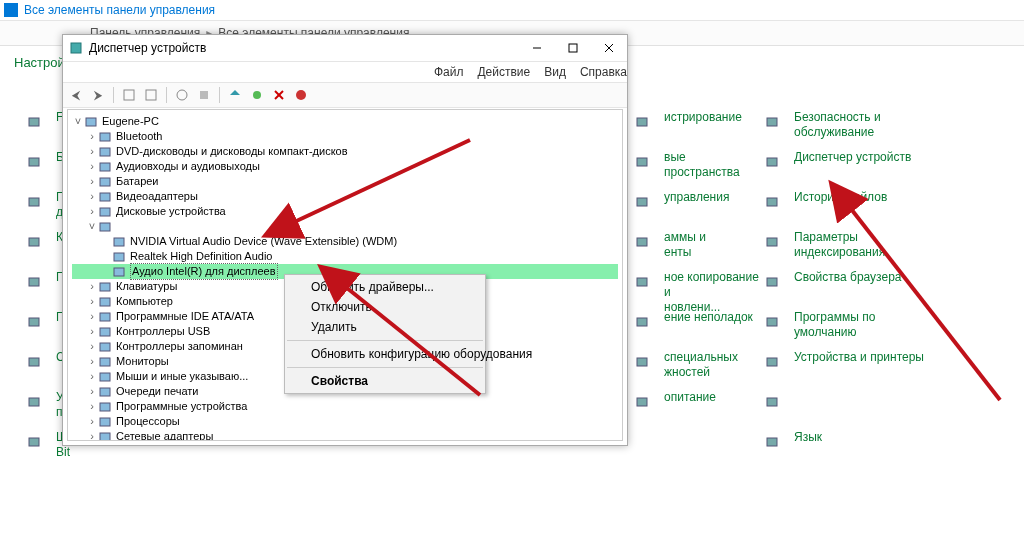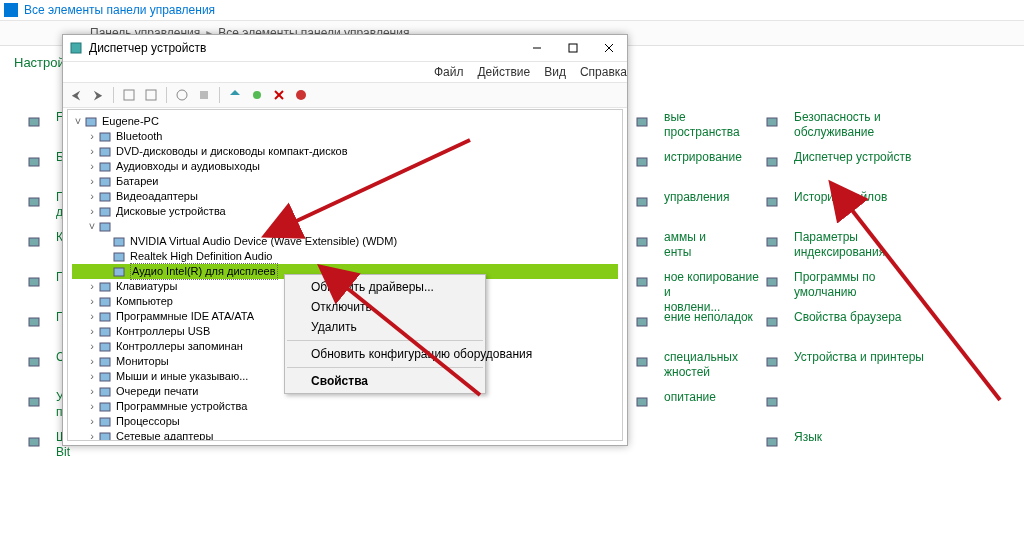--- a/index.html
+++ b/index.html
@@ -38,21 +38,21 @@
   
   .dm-body{position:absolute;left:4px;right:4px;top:74px;bottom:4px;border:1px solid #ccc;overflow:hidden;background:#fff;}
   
   .tree{padding:4px 4px;font-size:11px;line-height:15px;}
   .tree-row{display:flex;align-items:center;height:15px;white-space:nowrap;cursor:pointer;}
   .tree-row .tw{width:12px;text-align:center;color:#666;flex:none;}
   .tree-row .dev-ico{width:14px;height:14px;margin-right:4px;flex:none;display:inline-flex;align-items:center;justify-content:center;}
   .indent-0{padding-left:0px;}
   .indent-1{padding-left:14px;}
   .indent-2{padding-left:28px;}
-  .tree-row.selected{background:#84cc16;}
+  .tree-row.selected{background:#86efac;}
   .tree-row.selected .label{border:1px dotted #666;padding:0 1px;}
   
   
   .ctxmenu{position:absolute;background:#f2f2f2;border:1px solid #bcbcbc;box-shadow:2px 2px 4px rgba(0,0,0,.25);font-size:12px;padding:2px 0;}
   .ctxmenu .mi{padding:3px 22px 3px 26px;cursor:default;white-space:nowrap;}
   .ctxmenu .divider{height:1px;background:#ccc;margin:3px 2px;}
   
   
   .arrow{position:absolute;pointer-events:none;}
   
@@ -149,29 +149,29 @@
         <span class="cp-label">Ш<br>Bit</span>
       </div>
     </div>
   <div class="cp-col" id="cp-col-mid" style="left:620px;width:130px;">
       <div class="cp-item">
         <span class="cp-ico">
           <svg width="14" height="14">
             <rect x="2" y="3" width="10" height="8" fill="#7aa" stroke="#557"></rect>
           </svg>
         </span>
+        <span class="cp-label">истрирование</span>
+      </div>
+      <div class="cp-item">
+        <span class="cp-ico">
+          <svg width="14" height="14">
+            <rect x="2" y="3" width="10" height="8" fill="#7aa" stroke="#557"></rect>
+          </svg>
+        </span>
         <span class="cp-label">вые пространства</span>
-      </div>
-      <div class="cp-item">
-        <span class="cp-ico">
-          <svg width="14" height="14">
-            <rect x="2" y="3" width="10" height="8" fill="#7aa" stroke="#557"></rect>
-          </svg>
-        </span>
-        <span class="cp-label">истрирование</span>
       </div>
       <div class="cp-item">
         <span class="cp-ico">
           <svg width="14" height="14">
             <rect x="2" y="3" width="10" height="8" fill="#7aa" stroke="#557"></rect>
           </svg>
         </span>
         <span class="cp-label">управления</span>
       </div>
       <div class="cp-item">
@@ -247,29 +247,29 @@
           </svg>
         </span>
         <span class="cp-label">Параметры<br>индексирования</span>
       </div>
       <div class="cp-item">
         <span class="cp-ico">
           <svg width="14" height="14">
             <rect x="2" y="3" width="10" height="8" fill="#7aa" stroke="#557"></rect>
           </svg>
         </span>
+        <span class="cp-label">Свойства браузера</span>
+      </div>
+      <div class="cp-item">
+        <span class="cp-ico">
+          <svg width="14" height="14">
+            <rect x="2" y="3" width="10" height="8" fill="#7aa" stroke="#557"></rect>
+          </svg>
+        </span>
         <span class="cp-label">Программы по<br>умолчанию</span>
-      </div>
-      <div class="cp-item">
-        <span class="cp-ico">
-          <svg width="14" height="14">
-            <rect x="2" y="3" width="10" height="8" fill="#7aa" stroke="#557"></rect>
-          </svg>
-        </span>
-        <span class="cp-label">Свойства браузера</span>
       </div>
       <div class="cp-item">
         <span class="cp-ico">
           <svg width="14" height="14">
             <rect x="2" y="3" width="10" height="8" fill="#7aa" stroke="#557"></rect>
           </svg>
         </span>
         <span class="cp-label">Устройства и принтеры</span>
       </div>
       <div class="cp-item">

